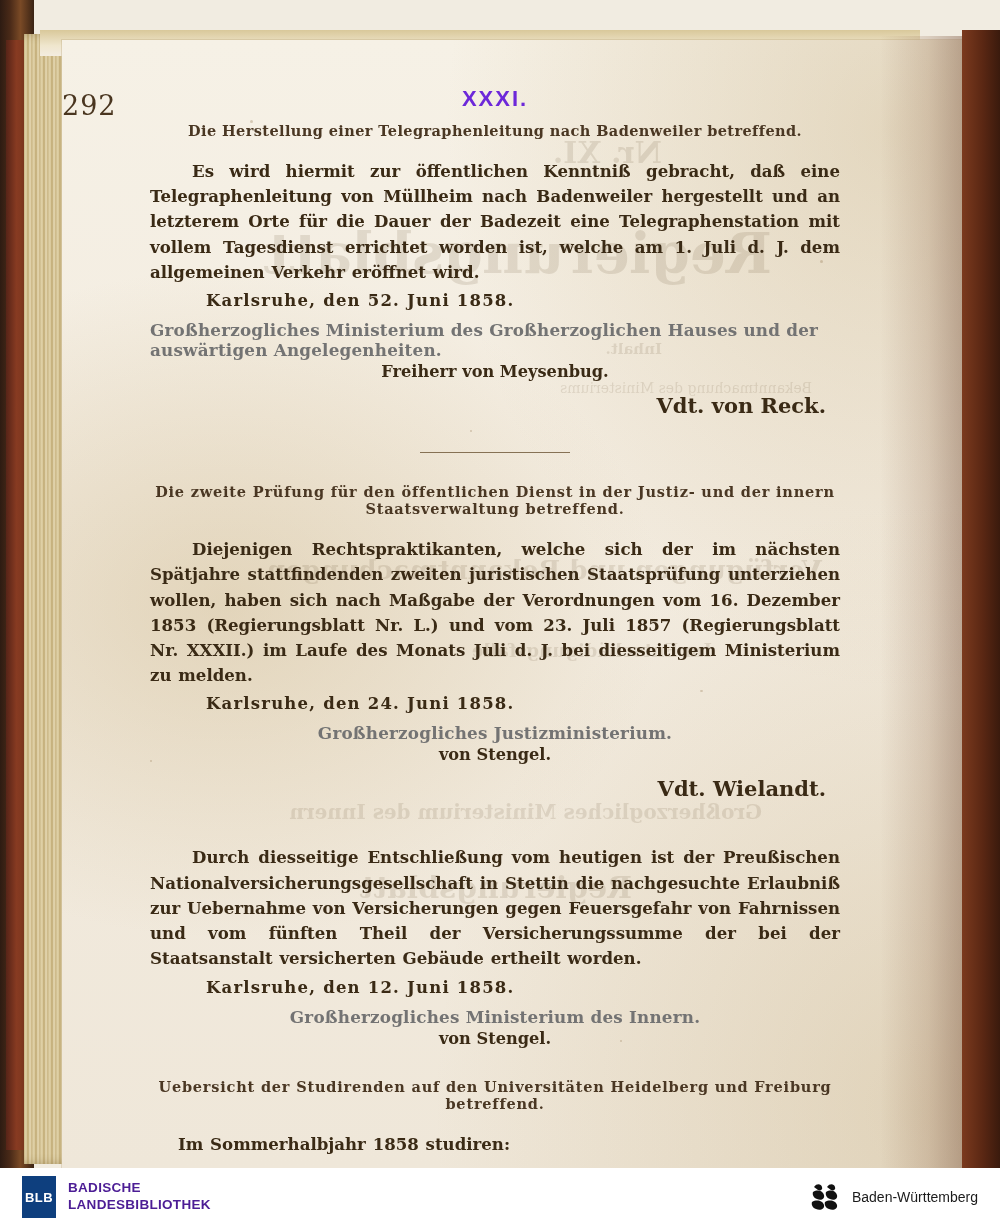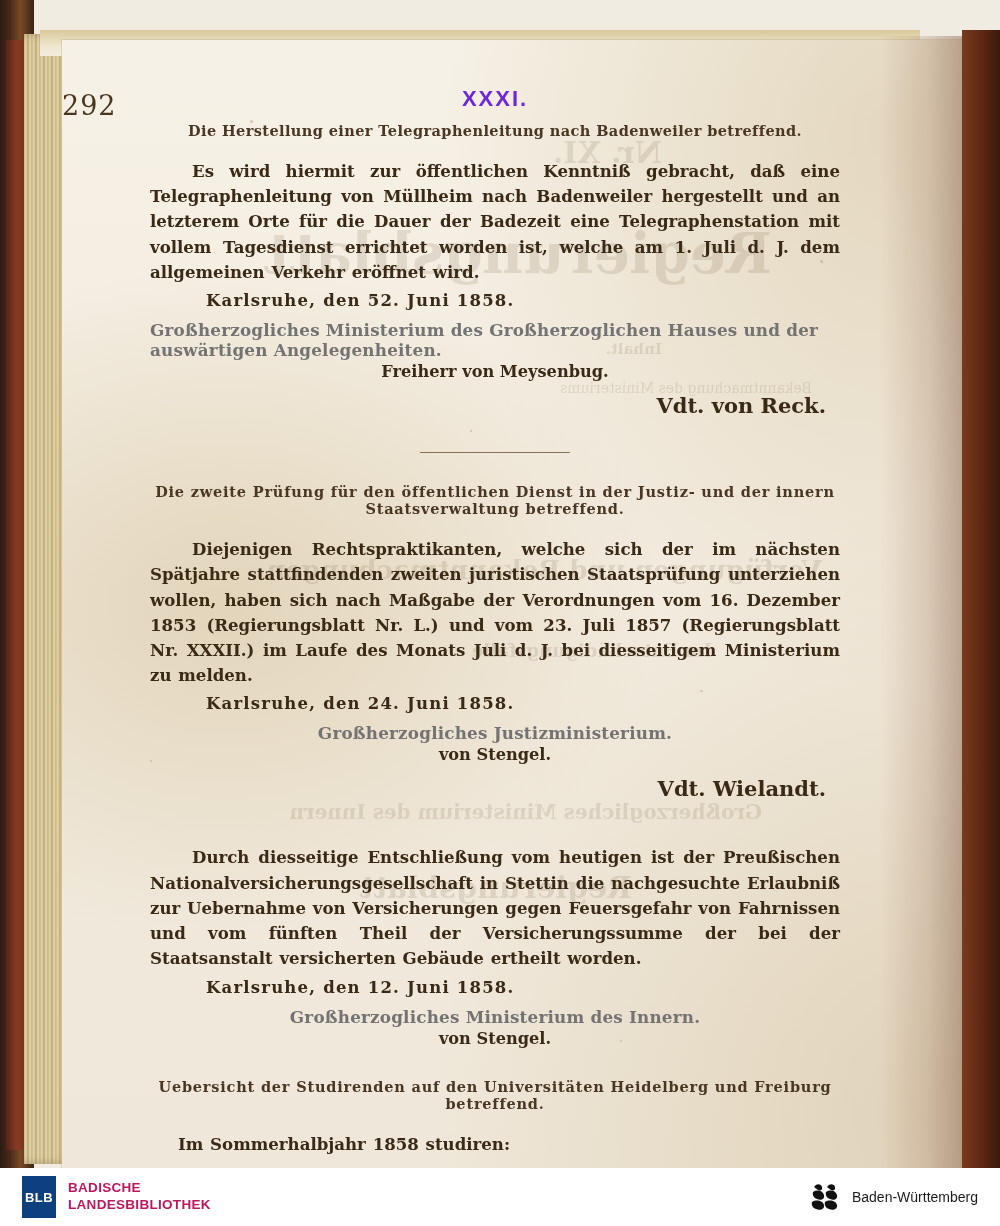--- a/index.html
+++ b/index.html
@@ -220,21 +220,21 @@
     display: flex;
     align-items: center;
     justify-content: center;
     letter-spacing: .5px;
     font-family: "Liberation Sans", sans-serif;
   }
   .blb-text {
     font-size: 13.5px;
     font-weight: 700;
     line-height: 1.25;
-    color: #be185d;
+    color: #4c1d95;
     letter-spacing: .3px;
   }
   #footer-right { display: flex; align-items: center; gap: 12px; }
   .bw-label {
     font-size: 14px;
     color: #1b1b1b;
     font-family: "Liberation Sans", sans-serif;
   }
   .griffin {
     width: 30px; height: 32px;

